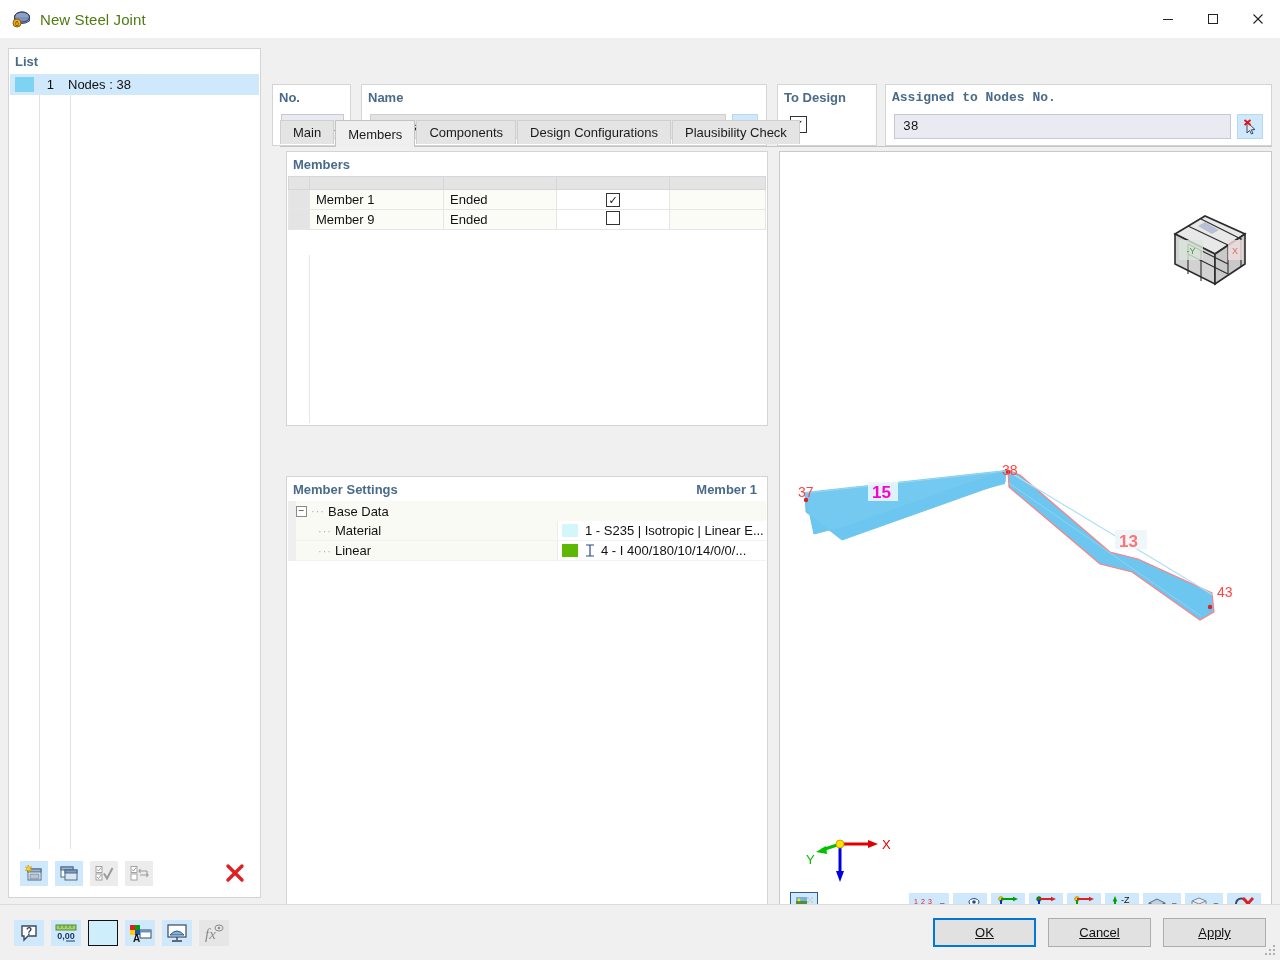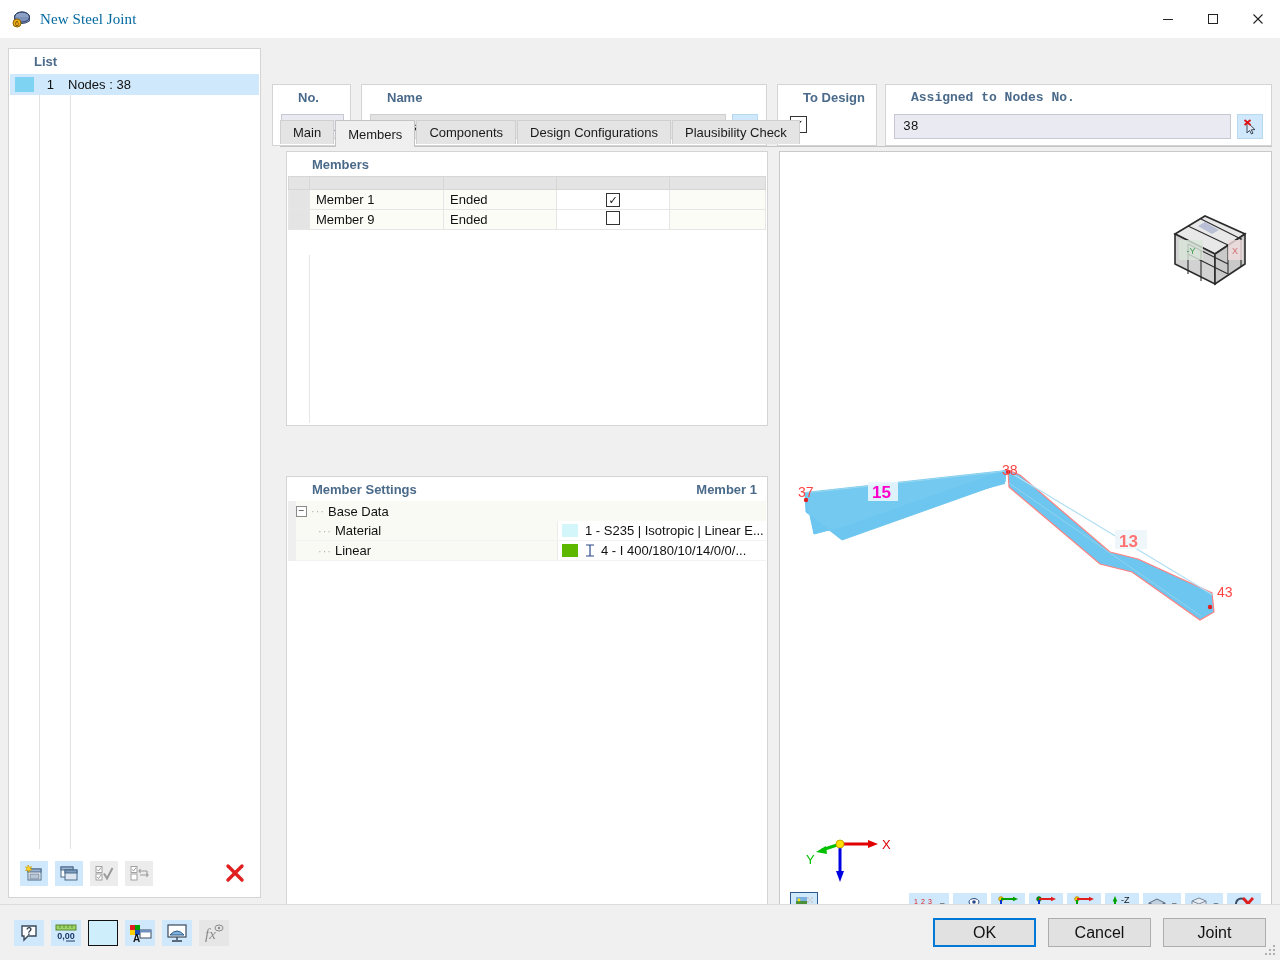--- a/index.html
+++ b/index.html
@@ -16,39 +16,39 @@
   
   .titlebar {
     position: absolute; left: 0; top: 0; width: 1280px; height: 38px;
     background: #ffffff;
     display: flex; align-items: center;
   }
   .title-icon {
     width: 22px; height: 22px; margin-left: 10px; margin-right: 8px;
     position: relative;
   }
-  .title-text { font-size: 15px; color: #0369a1; letter-spacing: .1px; font-family: Liberation Serif, serif; }
+  .title-text { font-size: 15px; color: #4d7c0f; letter-spacing: .1px; }
   .win-controls { margin-left: auto; display: flex; height: 38px; }
   .win-btn {
     width: 45px; height: 38px; display: flex; align-items: center; justify-content: center;
     font-size: 15px; color: #222;
   }
 
   
   .client {
     position: absolute; left: 0; top: 38px; width: 1280px; height: 922px;
     background: #f0f0f0;
   }
 
   
   .group {
     position: absolute; background: #ffffff; border: 1px solid #d4d4d4;
   }
   .group > .caption {
-    position: absolute; left: 25px; top: 5px;
+    position: absolute; left: 6px; top: 5px;
     font-weight: bold; color: #4a6a8a; font-size: 13px;
   }
 
   
   #list-panel { left: 8px; top: 10px; width: 253px; height: 850px; }
   .list-body {
     position: absolute; left: 1px; top: 25px; right: 1px; bottom: 48px;
     background: #fff;
   }
   .list-row {
@@ -215,21 +215,21 @@
   }
   .bbtn {
     width: 30px; height: 26px; background: #cfe8fb;
     display: flex; align-items: center; justify-content: center;
   }
   .bbtn.dis { background: #e6e6e6; }
   .bbtn.white { background: #cfeefb; border: 1px solid #111; }
   .dlg-buttons { margin-left: auto; display: flex; gap: 12px; }
   .dbtn {
     width: 103px; height: 29px; background: #e1e1e1; border: 1px solid #adadad;
-    display: flex; align-items: center; justify-content: center; font-size: 16px;
+    display: flex; align-items: center; justify-content: center; font-size: 13px; text-decoration: underline;
   }
   .dbtn.default { border: 2px solid #0078d7; }
   .grip {
     position: absolute; right: 3px; bottom: 3px; width: 12px; height: 12px;
   }
 </style>
 </head>
 <body>
 
 <div class="titlebar">
@@ -667,21 +667,21 @@
       <svg width="22" height="20" viewBox="0 0 22 20">
         <text x="2" y="16" font-size="15" fill="#8a8a8a" font-style="italic" font-family="Liberation Serif, serif">fx</text>
         <ellipse cx="16" cy="5" rx="4" ry="3" fill="none" stroke="#8a8a8a" stroke-width="1"></ellipse>
         <circle cx="16" cy="5" r="1.2" fill="#8a8a8a"></circle>
       </svg>
     </div>
 
     <div class="dlg-buttons">
       <div class="dbtn default">OK</div>
       <div class="dbtn">Cancel</div>
-      <div class="dbtn">Joint</div>
+      <div class="dbtn">Apply</div>
     </div>
     <span class="grip">
       <svg width="12" height="12" viewBox="0 0 12 12">
         <g fill="#b0b0b0">
           <rect x="8" y="8" width="2" height="2"></rect>
             <rect x="4" y="8" width="2" height="2"></rect>
           <rect x="8" y="4" width="2" height="2"></rect>
             <rect x="0" y="8" width="2" height="2"></rect>
           <rect x="4" y="4" width="2" height="2"></rect>
             <rect x="8" y="0" width="2" height="2"></rect>

